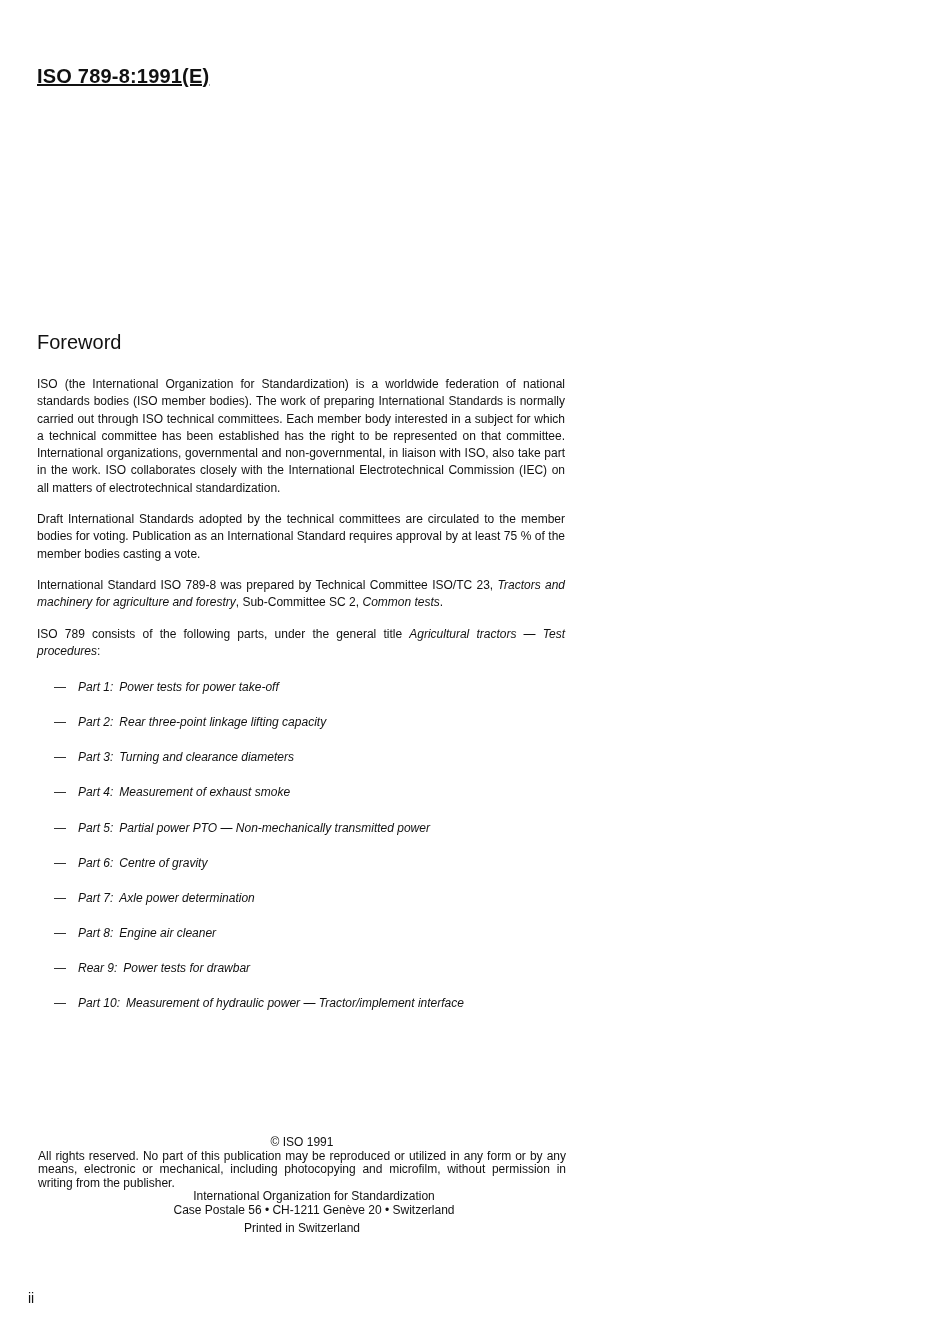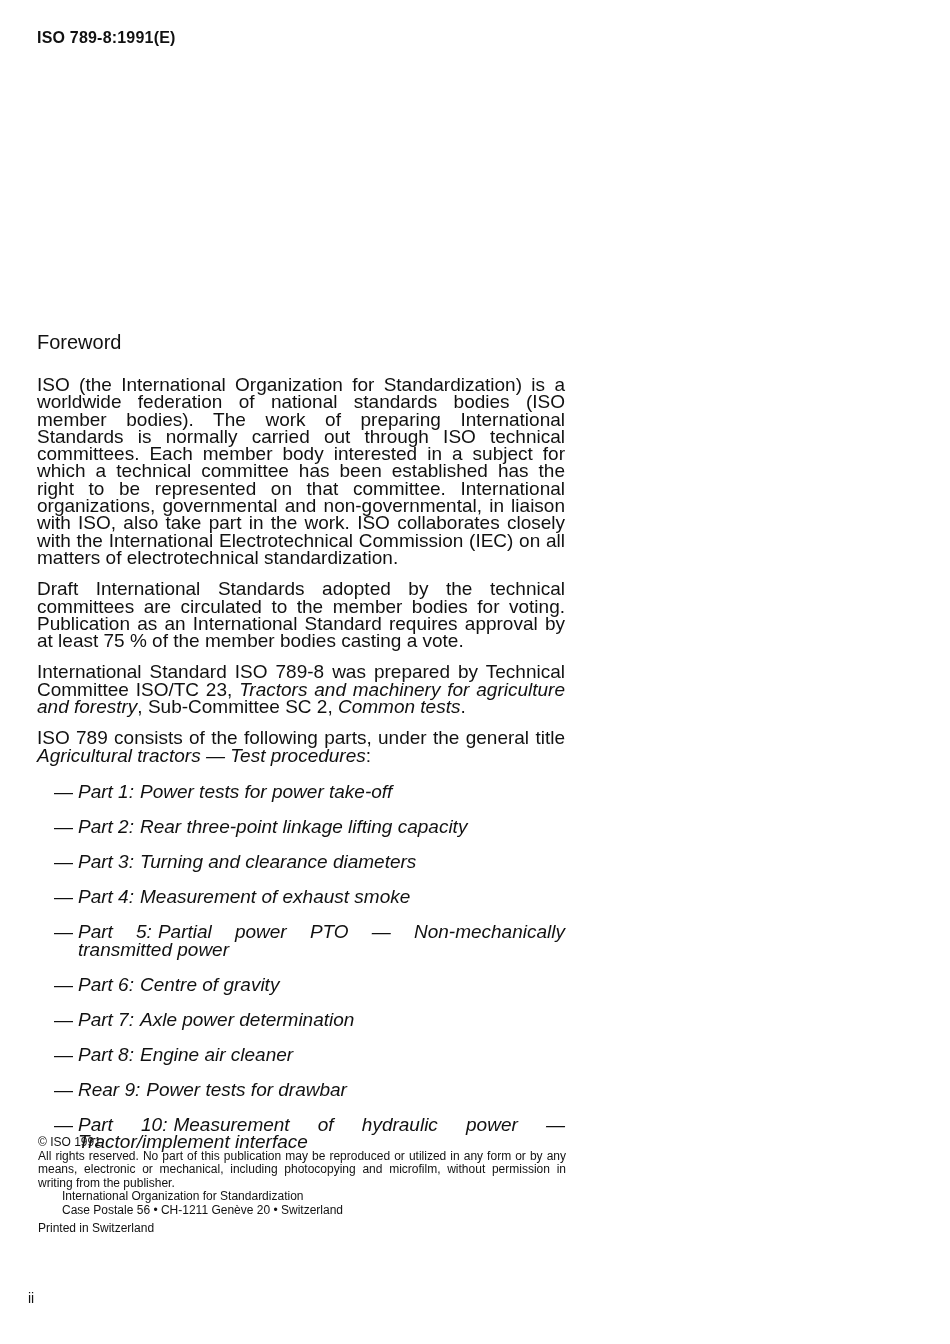--- a/index.html
+++ b/index.html
@@ -1,45 +1,45 @@
 <!DOCTYPE html>
 <html><head>
 <meta charset="utf-8">
 <style>
   html, body { margin: 0; padding: 0; background: #ffffff; }
   body {
     width: 950px; height: 1344px; position: relative; overflow: hidden;
     font-family: "Liberation Sans", sans-serif; color: #111;
   }
   .header {
-    position: absolute; left: 37px; top: 29px;
-    font-weight: bold; font-size: 16px; letter-spacing: 0.2px;
+    position: absolute; left: 37px; top: 65px;
+    font-weight: bold; font-size: 20px; letter-spacing: 0.2px; text-decoration: underline;
   }
   .title {
     position: absolute; left: 37px; top: 331px;
     font-weight: normal; font-size: 20px; margin: 0;
   }
   .content {
     position: absolute; left: 37px; top: 376px; width: 528px;
-    font-size: 19px; line-height: 17.3px;
+    font-size: 12px; line-height: 17.3px;
   }
   .content p { margin: 0 0 14px 0; text-align: justify; text-align-last: left; }
   .content i, .content em { }
   .parts { list-style: none; margin: 19px 0 0 0; padding: 0; }
   .parts li {
     position: relative; padding-left: 41px; margin: 0 0 17.8px 0;
     font-style: italic; text-align: justify;
   }
   .parts li .dash { position: absolute; left: 17px; top: 0; font-style: normal; }
   .parts li .lbl { margin-right: 6px; margin-top: 36px; }
   .copyright {
     position: absolute; left: 38px; top: 1136px; width: 528px;
     font-size: 12px; line-height: 13.6px;
   }
-  .copyright .line { display: block; }
+  .copyright .line { display: block; text-align: center; }
   .copyright .rights { text-align: justify; }
   .copyright .addr { padding-left: 24px; margin-top: 0; }
   .copyright .printed { margin-top: 4px; }
   .pagenum {
     position: absolute; left: 28px; top: 1290px; font-size: 14px;
   }
 </style>
 </head>
 <body>
 

